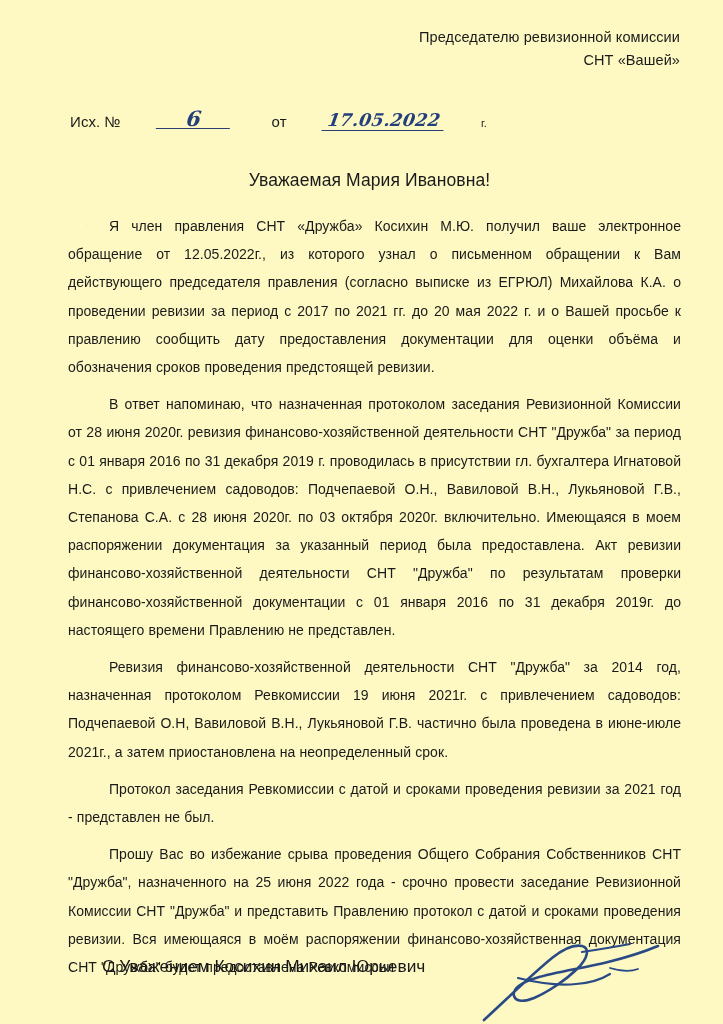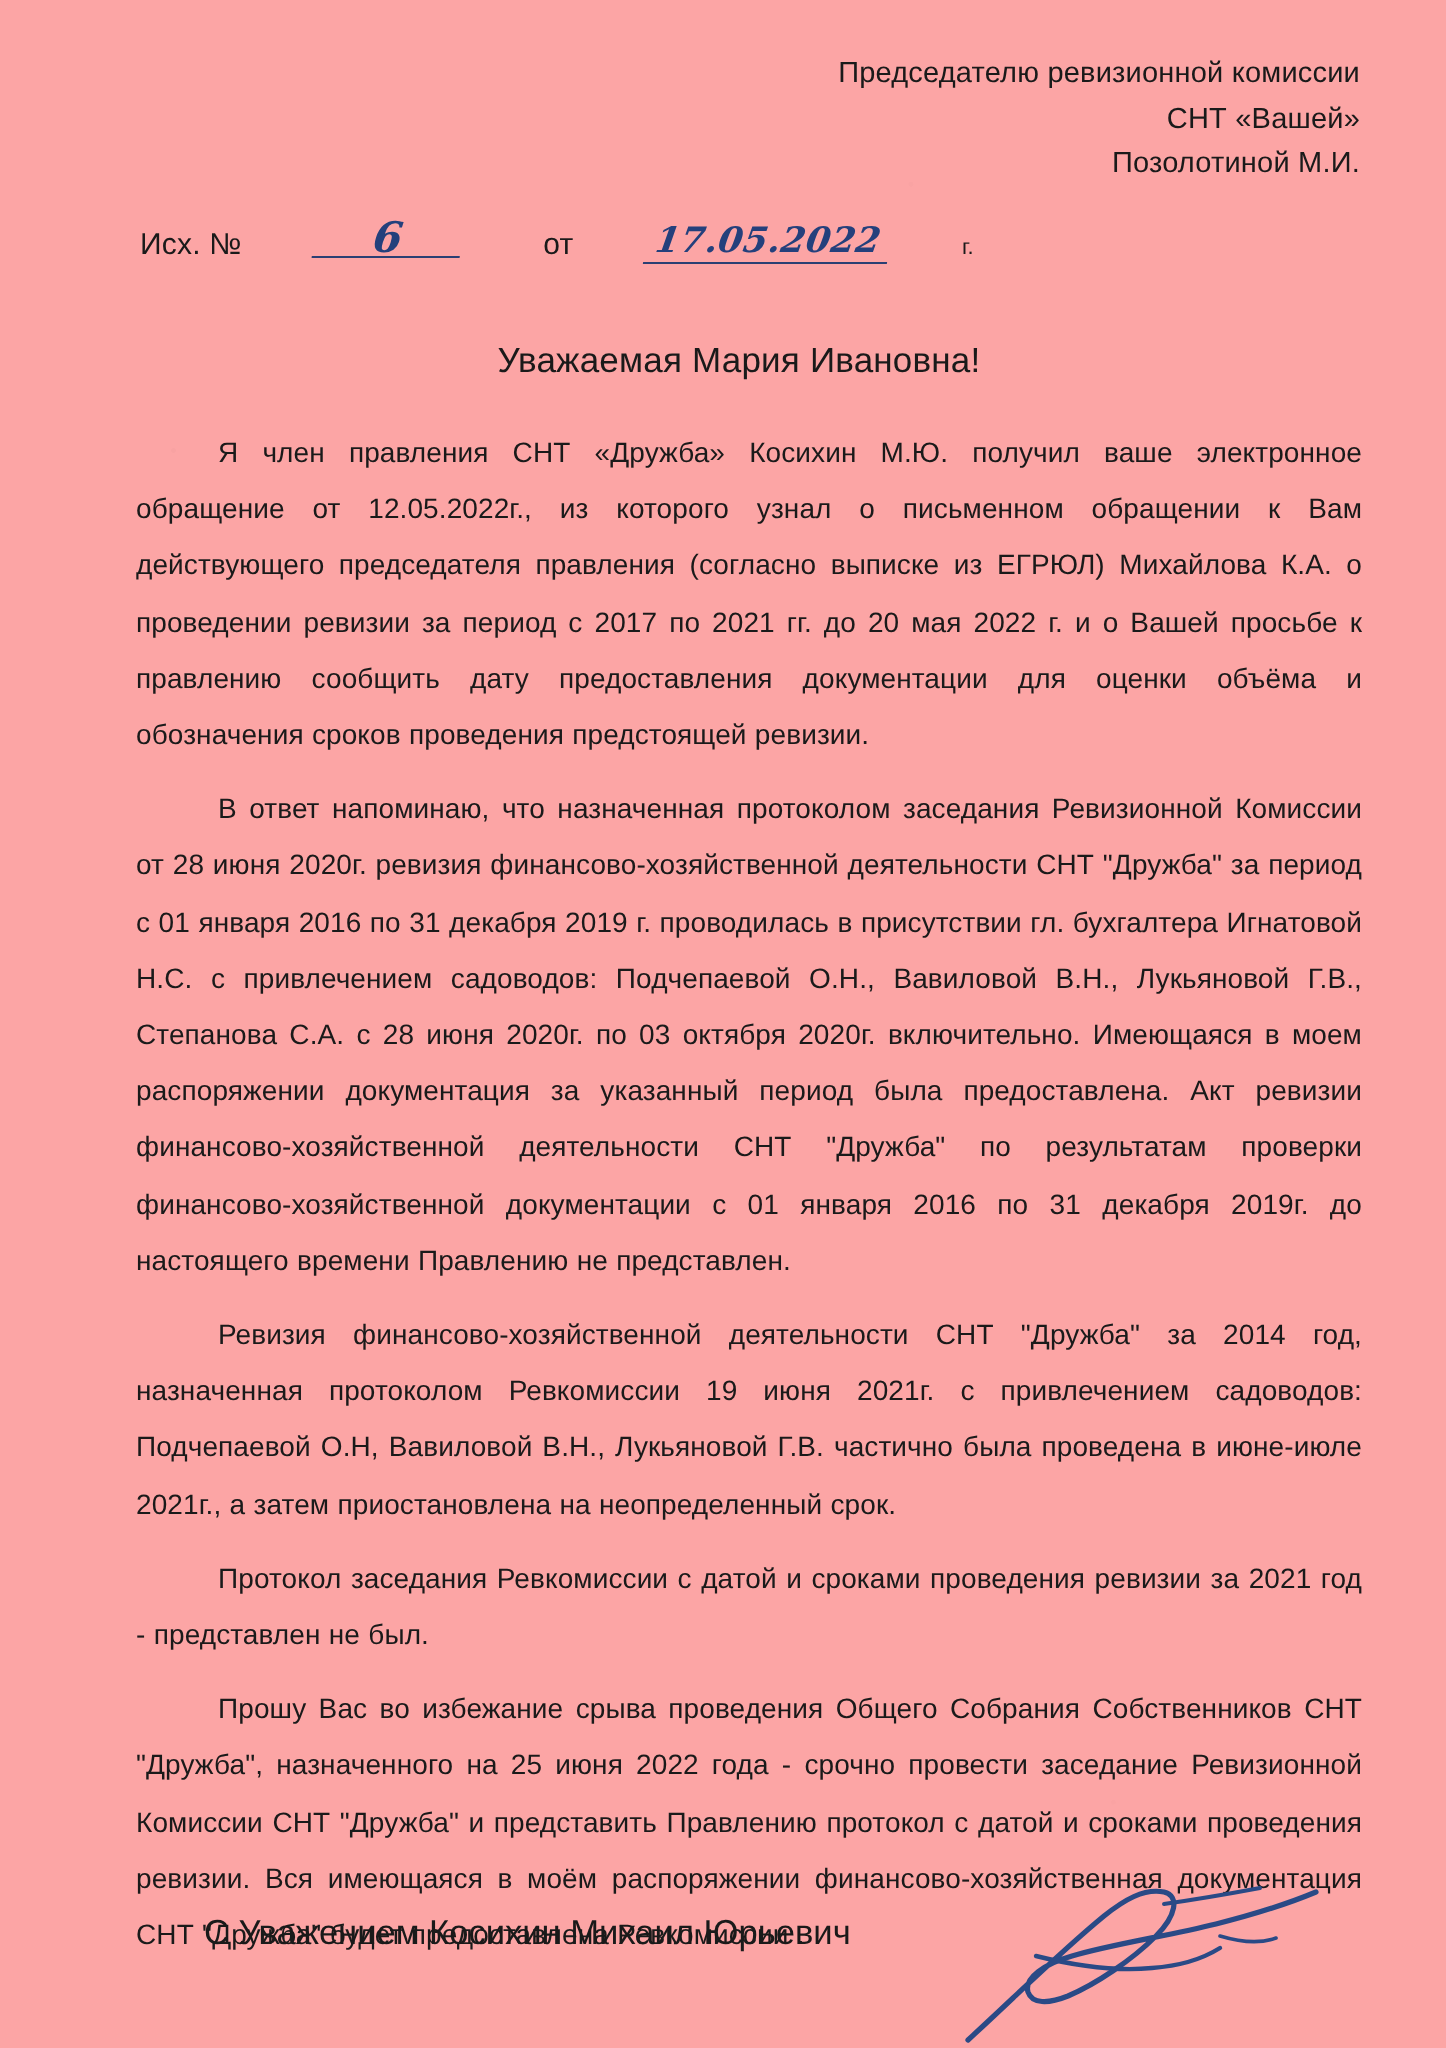--- a/index.html
+++ b/index.html
@@ -6,21 +6,21 @@
   html, body {
     margin: 0;
     padding: 0;
     background: #ffffff;
   }
 
   .page {
     position: relative;
     width: 723px;
     height: 1024px;
-    background: #fca5a5;
+    background: #fef9c3;
     overflow: hidden;
     font-family: "Liberation Sans", sans-serif;
     color: #1a1a1a;
     -webkit-font-smoothing: antialiased;
   }
 
   
   .paper-grain {
     position: absolute;
     inset: 0;
@@ -145,21 +145,20 @@
 </head>
 <body>
 
 <div class="page">
 
   <div class="paper-grain"></div>
 
   <div class="addressee">
     <div class="line">Председателю ревизионной  комиссии</div>
     <div class="line">СНТ «Вашей»</div>
-    <div class="line">Позолотиной М.И.</div>
   </div>
 
   <div class="outgoing">
     <span class="lbl">Исх. № </span>
     <span class="hand-slot hand-num">6</span>
     <span class="lbl">&nbsp;&nbsp;от&nbsp;</span>
     <span class="hand-slot hand-date">17.05.2022</span>
     <span class="gsuffix">г.</span>
   </div>
 

